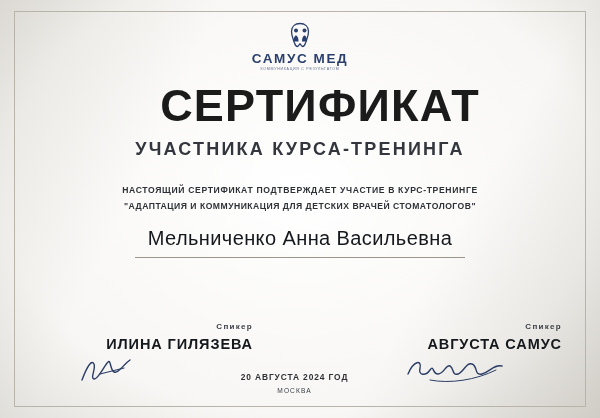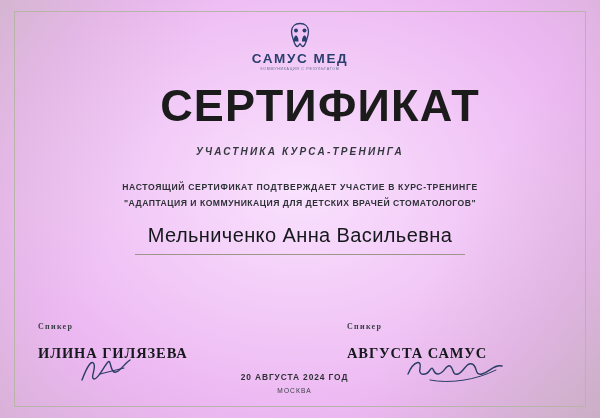--- a/index.html
+++ b/index.html
@@ -10,21 +10,21 @@
     width: 600px;
     height: 418px;
     overflow: hidden;
     font-family: "Liberation Sans", sans-serif;
     background: #d8d4cc;
   }
   .certificate {
     position: relative;
     width: 600px;
     height: 418px;
-    background: #f0abfc;
+    background: #ffffff;
     box-sizing: border-box;
     overflow: hidden;
   }
   
   .paper-shade {
     position: absolute;
     inset: 0;
     background:
       linear-gradient(115deg, rgba(190,185,175,0.30) 0%, rgba(255,255,255,0) 28%),
       linear-gradient(300deg, rgba(175,170,160,0.35) 0%, rgba(255,255,255,0) 30%),
@@ -80,26 +80,25 @@
     margin-top: 12px;
     font-family: "Liberation Sans", sans-serif;
     font-weight: bold;
     font-size: 45px;
     letter-spacing: 1.2px;
     color: #1b1b1b;
     line-height: 1;
     margin-left: 40px;
   }
   .subtitle {
-    margin-top: 18px;
-    font-size: 10px;
+    margin-top: 11px;
+    font-size: 18px;
     letter-spacing: 2.2px;
     color: #33373d;
     font-weight: bold;
-    font-style: italic;
   }
 
   
   .statement {
     margin-top: 25px;
     font-size: 8.6px;
     letter-spacing: 0.65px;
     color: #2d3136;
     text-align: center;
     font-weight: bold;
@@ -130,32 +129,31 @@
   .signatures {
     position: absolute;
     left: 38px;
     right: 38px;
     top: 322px;
     display: flex;
     justify-content: space-between;
   }
   .sig-col {
     width: 215px;
-    text-align: left;
+    text-align: right;
     position: relative;
-    font-family: Liberation Serif, serif;
   }
   .sig-role {
     font-size: 8px;
     letter-spacing: 1.3px;
     color: #3b4047;
     font-weight: bold;
   }
   .sig-name {
-    margin-top: 14px;
+    margin-top: 5px;
     font-size: 14.5px;
     letter-spacing: 0.9px;
     color: #15181c;
     font-weight: bold;
   }
   .sig-scribble {
     position: absolute;
     left: 50%;
     transform: translateX(-50%);
     top: 32px;

